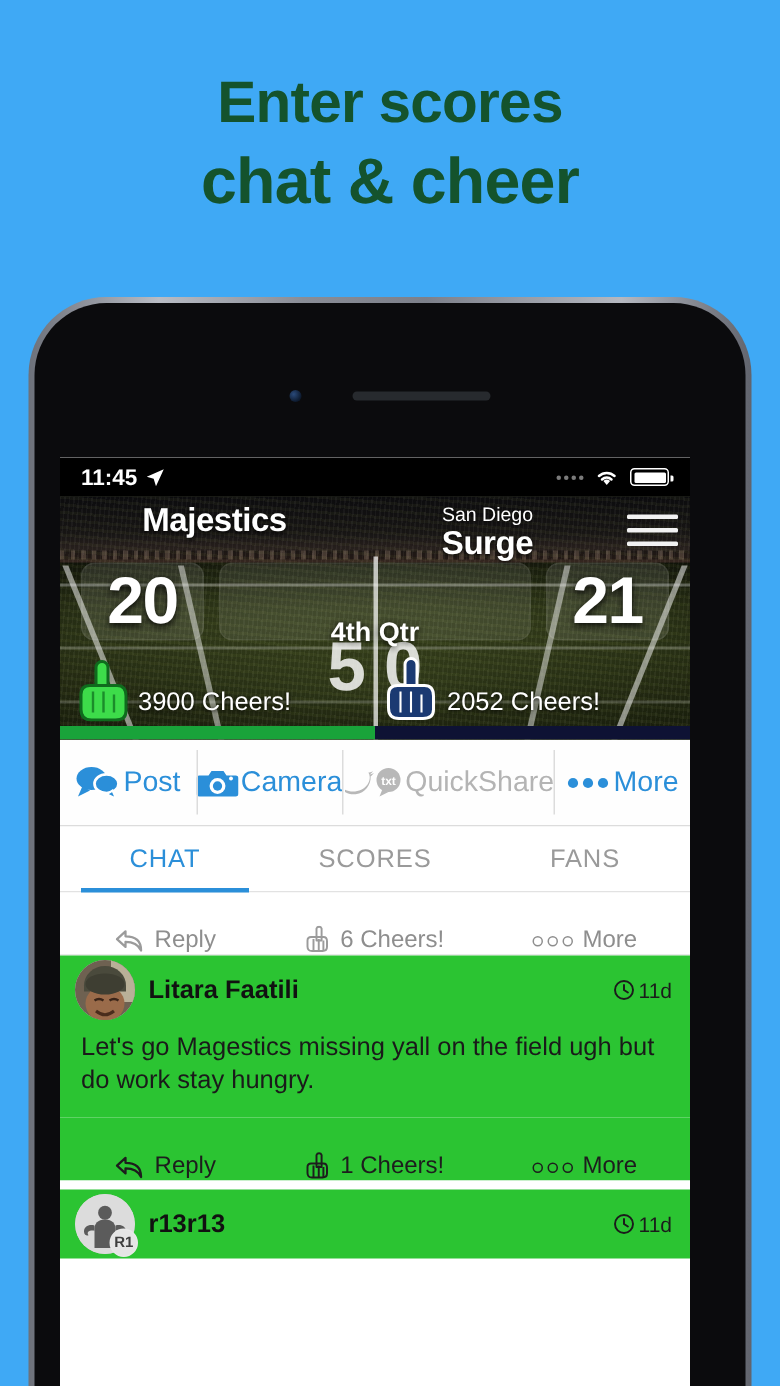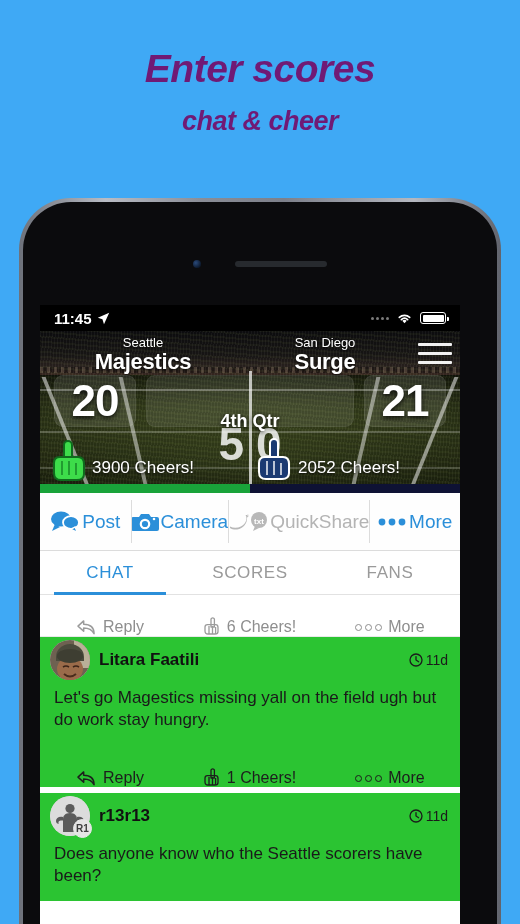--- a/index.html
+++ b/index.html
@@ -7,26 +7,26 @@
     width: 520px; height: 924px;
     overflow: hidden;
     font-family: "Liberation Sans", sans-serif;
   }
   body { background: #3FA9F5; position: relative; }
 
   
   .headline {
     position: absolute; top: 0; left: 0; width: 520px; height: 190px;
     display: flex; flex-direction: column; align-items: center; justify-content: center;
-    color: #701a75; text-align: center;
-    font-weight: bold; letter-spacing: -0.5px; font-style: italic;
+    color: #14532d; text-align: center;
+    font-weight: bold; letter-spacing: -0.5px;
   }
   .headline .l1 { font-size: 39px; line-height: 52px; }
   .headline .l2 { font-size: 39px; line-height: 52px; }
-  .headline .l3 { font-size: 27px; line-height: 52px; }
+  .headline .l3 { font-size: 43px; line-height: 52px; }
 
   
   .phone {
     position: absolute; left: 19px; top: 198px;
     width: 482px; height: 760px;
     border-radius: 52px 52px 0 0;
     background: linear-gradient(90deg,#6d717a 0%,#b9bcc4 18%,#8a8d96 38%,#7d808a 55%,#b5b8c0 82%,#61646d 100%);
     padding: 4px;
   }
   .phone-inner {
@@ -289,21 +289,20 @@
       <div class="yard" style="left:93%;top:46px;width:4px;height:116px;transform:skewX(-22deg);background:rgba(255,255,255,.5)"></div>
       <div class="hashline" style="left:0;right:0;top:58px;height:2px;background:rgba(255,255,255,.30)"></div>
       <div class="hashline" style="left:0;right:0;top:100px;height:2px;background:rgba(255,255,255,.22)"></div>
       <div class="hashline" style="left:0;right:0;top:136px;height:2px;background:rgba(255,255,255,.18)"></div>
     </div>
     <div class="divider-50"></div>
     <div class="fifty">50</div>
 
     <div class="teams">
       <div class="team">
-        <div class="city">Seattle</div>
         <div class="name">Majestics</div>
       </div>
       <div class="team">
         <div class="city">San Diego</div>
         <div class="name">Surge</div>
       </div>
       <div class="hamburger">
         <i></i>
           <i></i>
           <i></i>
@@ -503,16 +502,15 @@
       </div>
       <span class="msg-author">r13r13</span>
       <span class="msg-time">
         <svg class="clock-ic" viewBox="0 0 14 14">
           <circle cx="7" cy="7" r="6" fill="none" stroke="#1b1b1b" stroke-width="1.3"></circle>
           <path d="M7 3.6 V7 l2.6 1.7" stroke="#1b1b1b" stroke-width="1.3" fill="none" stroke-linecap="round"></path>
         </svg>
         <span>11d</span>
       </span>
     </div>
-    <div class="msg-body">Does anyone know who the Seattle scorers have been?</div>
   </div>
 
 </div>
 
 </body></html>

